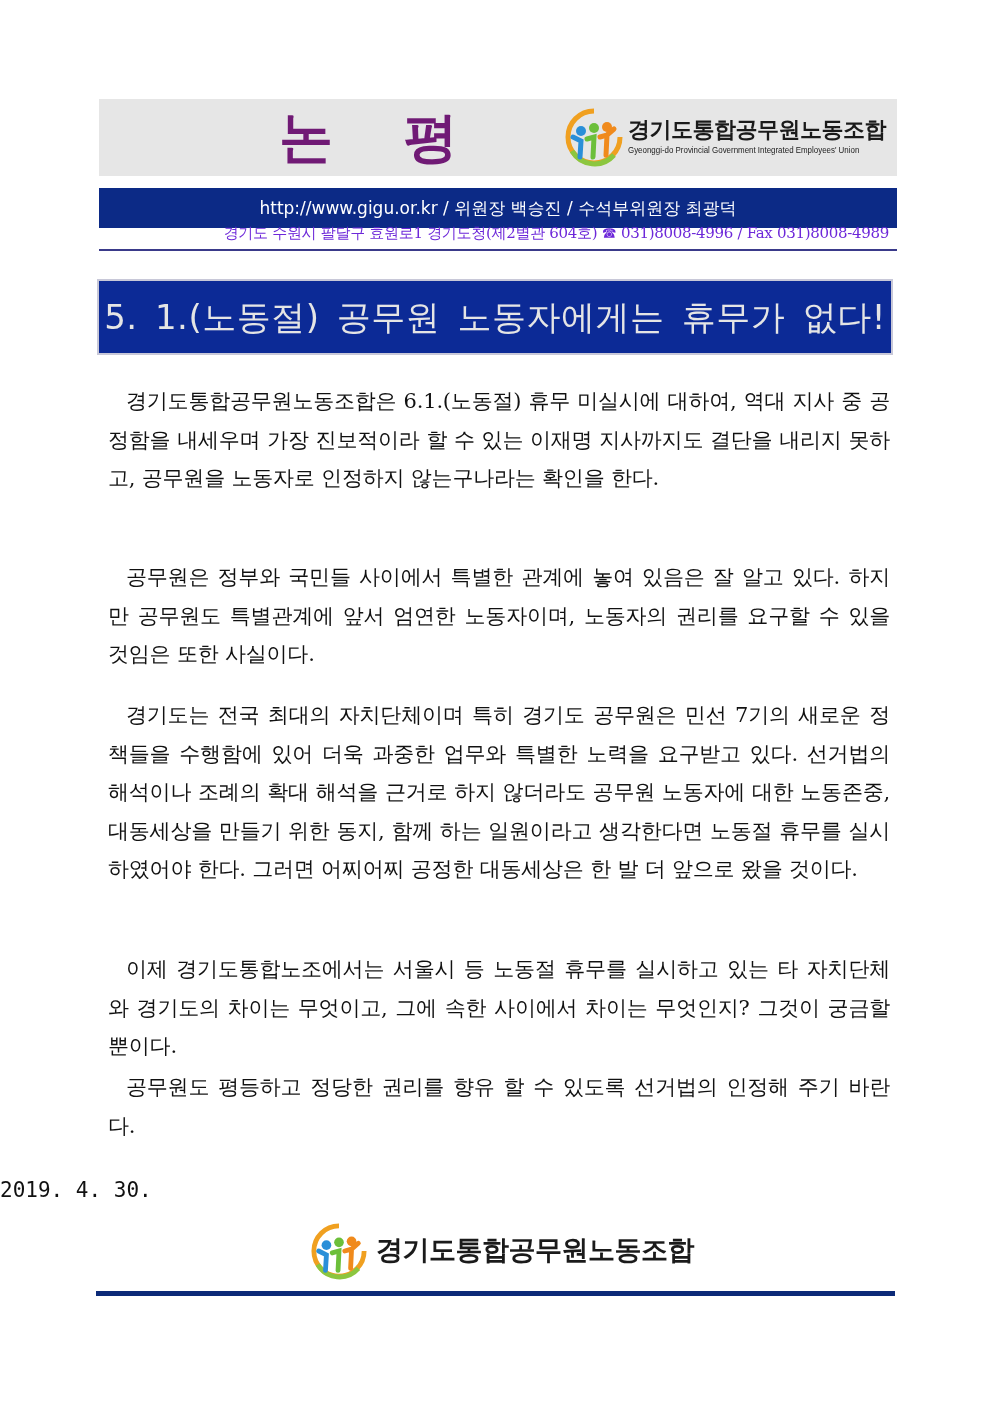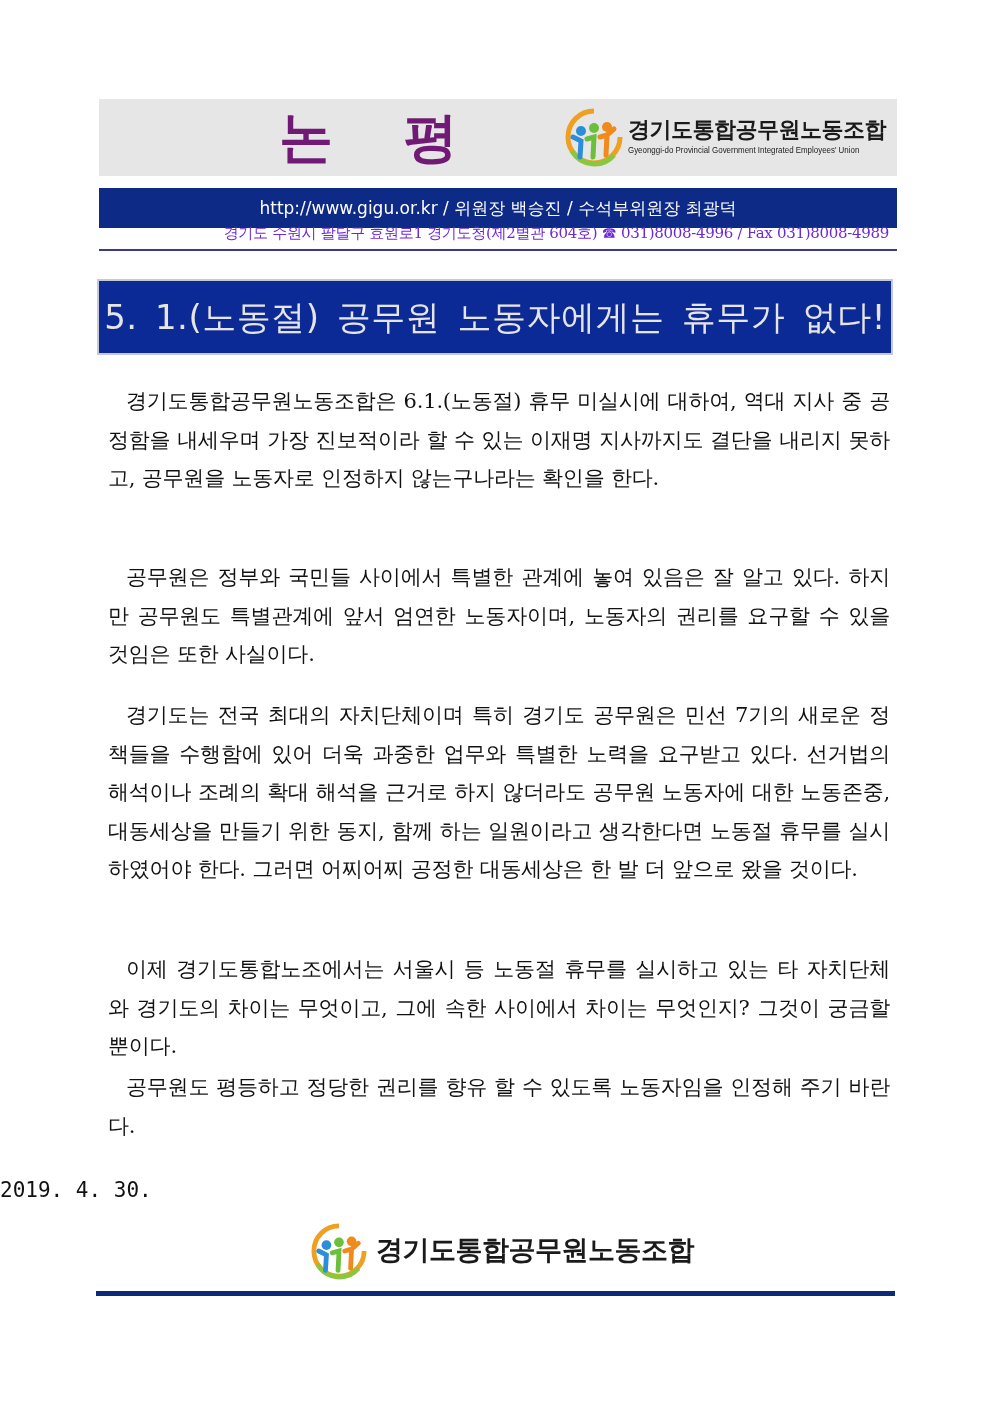--- a/index.html
+++ b/index.html
@@ -81,21 +81,21 @@
 <div class="body-text p2">
     <p>공무원은 정부와 국민들 사이에서 특별한 관계에 놓여 있음은 잘 알고 있다. 하지만 공무원도 특별관계에 앞서 엄연한 노동자이며, 노동자의 권리를 요구할 수 있을 것임은 또한 사실이다.</p>
   </div>
 <div class="body-text p3">
     <p>경기도는 전국 최대의 자치단체이며 특히 경기도 공무원은 민선 7기의 새로운 정책들을 수행함에 있어 더욱 과중한 업무와 특별한 노력을 요구받고 있다. 선거법의 해석이나 조례의 확대 해석을 근거로 하지 않더라도 공무원 노동자에 대한 노동존중, 대동세상을 만들기 위한 동지, 함께 하는 일원이라고 생각한다면 노동절 휴무를 실시하였어야 한다. 그러면 어찌어찌 공정한 대동세상은 한 발 더 앞으로 왔을 것이다.</p>
   </div>
 <div class="body-text p4">
     <p>이제 경기도통합노조에서는 서울시 등 노동절 휴무를 실시하고 있는 타 자치단체와 경기도의 차이는 무엇이고, 그에 속한 사이에서 차이는 무엇인지? 그것이 궁금할 뿐이다.</p>
   </div>
 <div class="body-text p5">
-    <p>공무원도 평등하고 정당한 권리를 향유 할 수 있도록 노동자임을 인정해 주기 바란다.</p>
+    <p>공무원도 평등하고 정당한 권리를 향유 할 수 있도록 선거법의 인정해 주기 바란다.</p>
   </div>
 
 <div class="date">2019. 4. 30.</div>
 
 <div class="footer-logo">
   <svg width="58" height="58" viewBox="0 0 60 60">
     <path d="M30 4 A26 26 0 1 0 56 30" fill="none" stroke="#f0a020" stroke-width="5"></path>
     <path d="M8 44 A26 26 0 0 0 50 48" fill="none" stroke="#8cc63f" stroke-width="5"></path>
     <circle cx="17" cy="24" r="5" fill="#2a8fd8"></circle>
     <circle cx="30" cy="21" r="5" fill="#6cbf3a"></circle>

